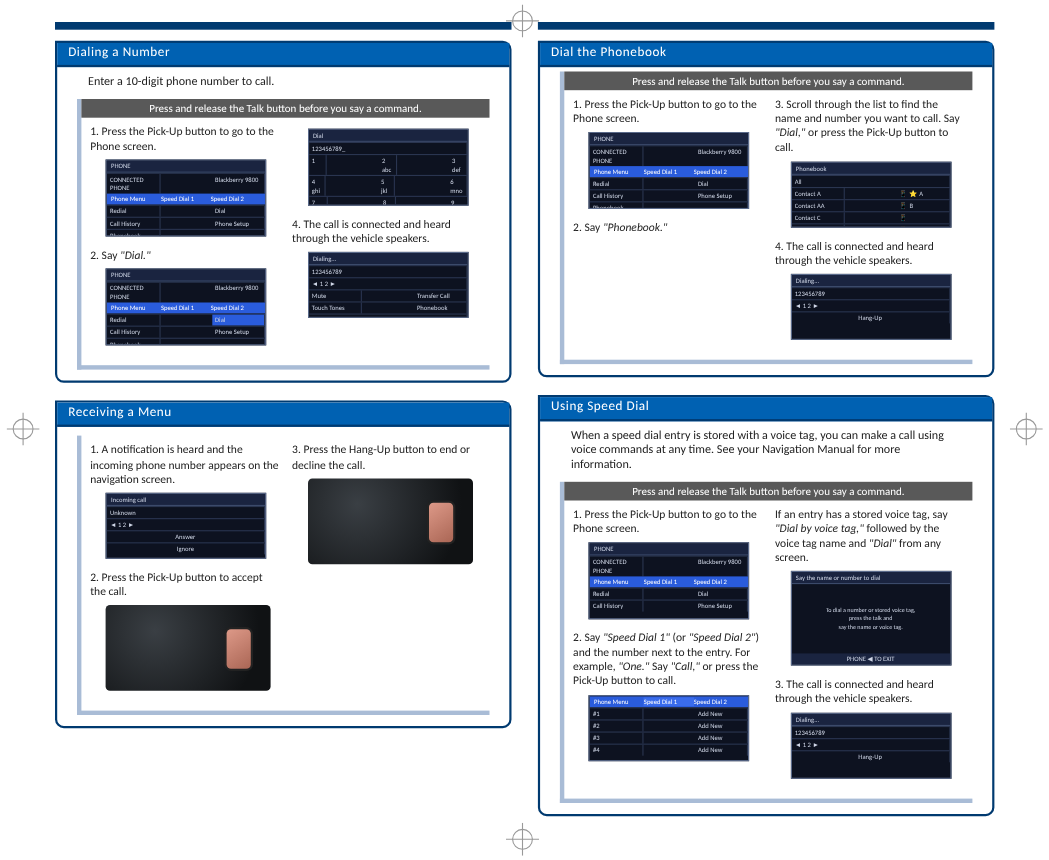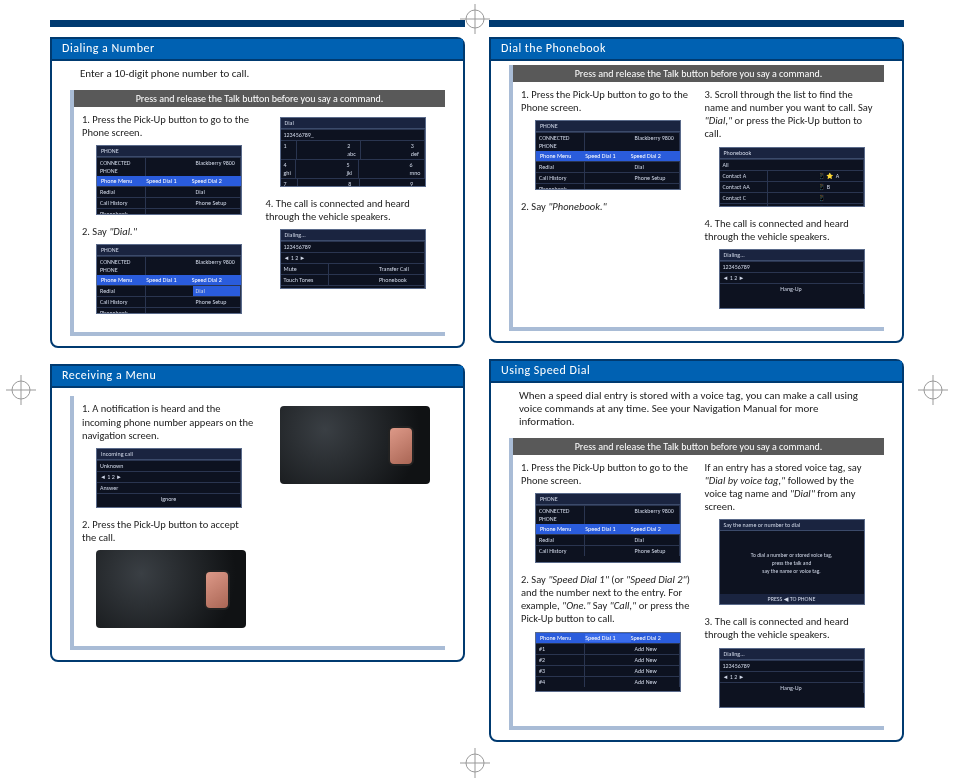--- a/index.html
+++ b/index.html
@@ -228,30 +228,31 @@
             <div class="step">1. A notification is heard and the incoming phone number appears on the navigation screen.</div>
             <div class="fakescreen sm">
               <div class="hdr">Incoming call</div>
               <div class="row">
                   <div class="cell">Unknown</div>
                 </div>
               <div class="row">
                   <div class="cell">◄ 1 2 ►</div>
                 </div>
               <div class="row">
-                  <div class="cell" style="text-align:left">Answer</div>
+                  <div class="cell" style="text-align:center">Answer</div>
                 </div>
               <div class="row">
                   <div class="cell" style="text-align:center">Ignore</div>
                 </div>
             </div>
             <div class="step"><span>2. <b>Press</b> the Pick-Up button to accept the call.</span></div>
             <div class="steering"></div>
           </div>
           <div class="col">
+            <div class="step"><span>3. <b>Press</b> the Hang-Up button to end or decline the call.</span></div>
             <div class="steering"></div>
           </div>
         </div>
       </div>
     </div>
 
   </div>
 
   <div class="page">
     <div class="top-rule"></div>
@@ -386,21 +387,21 @@
           </div>
           <div class="col">
             <div class="step"><span>If an entry has a stored voice tag, <b>say</b> <i>"Dial by voice tag,"</i> followed by the voice tag name and <i>"Dial"</i> from any screen.</span></div>
             <div class="fakescreen" style="height:86px">
               <div class="hdr">Say the name or number to dial</div>
               <div style="flex:1;display:flex;flex-direction:column;align-items:center;justify-content:center;font-size:5.5px;gap:2px">
                 <div>To dial a number or stored voice tag,</div>
                 <div>press the talk and</div>
                 <div>say the name or voice tag.</div>
               </div>
-              <div style="text-align:center;background:#1a2440;padding:1px">PRESS ◀ TO PHONE</div>
+              <div style="text-align:center;background:#1a2440;padding:1px">PHONE ◀ TO EXIT</div>
             </div>
             <div class="step">3. The call is connected and heard through the vehicle speakers.</div>
             <div class="fakescreen sm">
               <div class="hdr">Dialing...</div>
               <div class="row">
                   <div class="cell">123456789</div>
                 </div>
               <div class="row">
                   <div class="cell">◄ 1 2 ►</div>
                 </div>

